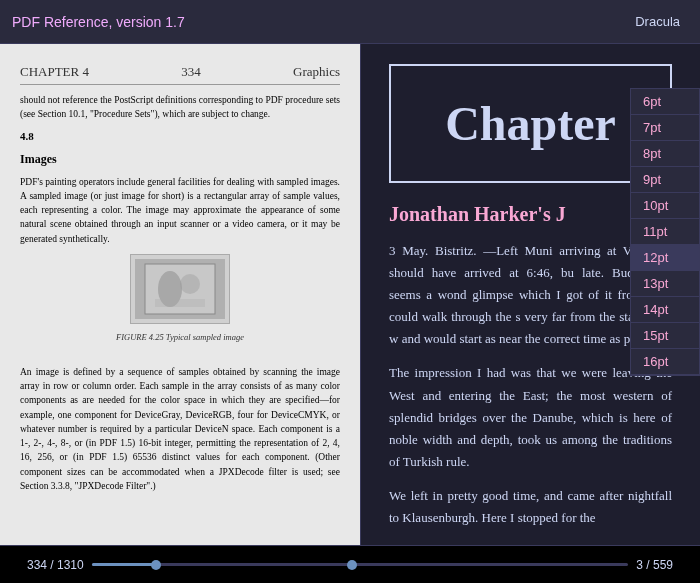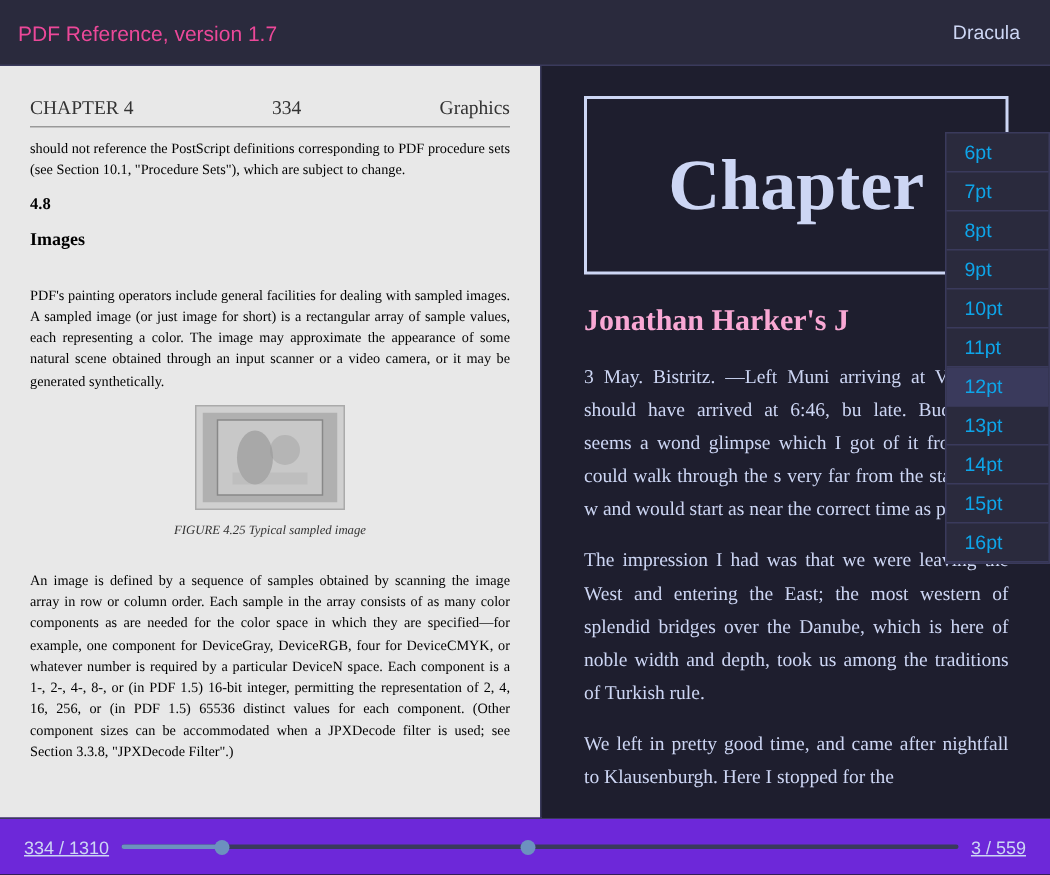--- a/index.html
+++ b/index.html
@@ -19,21 +19,21 @@
       display: flex;
       align-items: center;
       background: #2a2a3d;
       height: 44px;
       padding: 0 12px;
       flex-shrink: 0;
       border-bottom: 1px solid #3a3a5c;
     }
     .toolbar-title {
       font-size: 14px;
-      color: #ec4899;
+      color: #f0abfc;
       flex: 1;
     }
     .toolbar-icons {
       display: flex;
       align-items: center;
       gap: 14px;
       flex-direction: column;
     }
     .toolbar-icon {
       font-size: 16px;
@@ -73,21 +73,21 @@
       justify-content: space-between;
       margin-bottom: 8px;
       font-size: 13px;
       color: #333;
       border-bottom: 1px solid #999;
       padding-bottom: 4px;
     }
     .pdf-section-title {
       font-size: 12px;
       font-weight: bold;
-      margin: 10px 0 24px 0;
+      margin: 10px 0 8px 0;
     }
     .pdf-section-num {
       font-size: 11px;
       font-weight: bold;
     }
     .pdf-body-text {
       font-size: 9.5px;
       line-height: 1.5;
       text-align: justify;
       margin-bottom: 8px;
@@ -152,38 +152,37 @@
       width: 70px;
       background: #2a2a3d;
       border: 1px solid #3a3a5c;
       z-index: 100;
       display: flex;
       flex-direction: column;
     }
     .font-dropdown-item {
       padding: 5px 12px;
       font-size: 13px;
-      color: #0ea5e9;
+      color: #f9a8d4;
       cursor: pointer;
       border-bottom: 1px solid #3a3a5c;
     }
     .font-dropdown-item.active {
       background: #3a3a5c;
     }
 
     
     .bottom-toolbar {
       display: flex;
       align-items: center;
-      background: #6d28d9;
+      background: #000000;
       height: 38px;
-      padding: 0 16px;
+      padding: 0 27px;
       flex-shrink: 0;
       border-top: 1px solid #3a3a5c;
-      text-decoration: underline;
     }
     .bottom-left {
       display: flex;
       align-items: center;
       gap: 8px;
       width: 50%;
     }
     .progress-bar {
       flex: 1;
       height: 3px;

